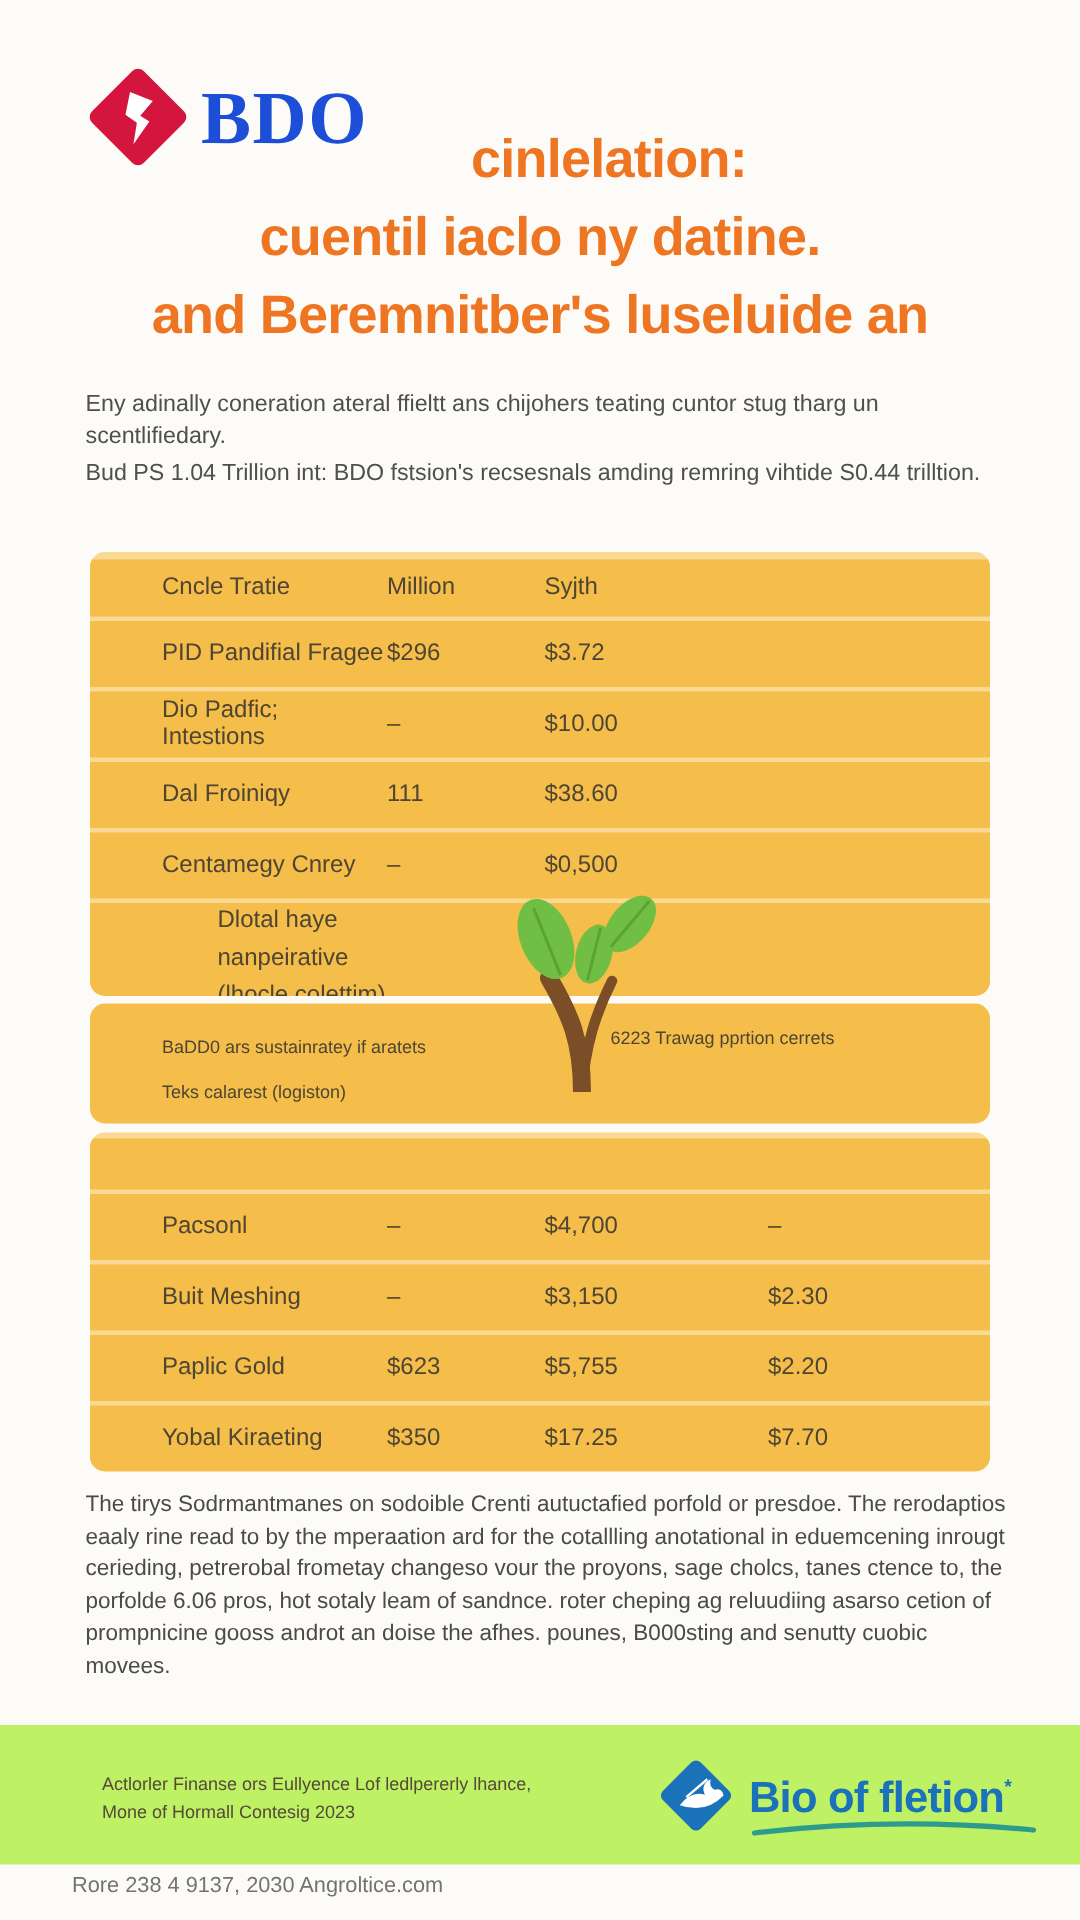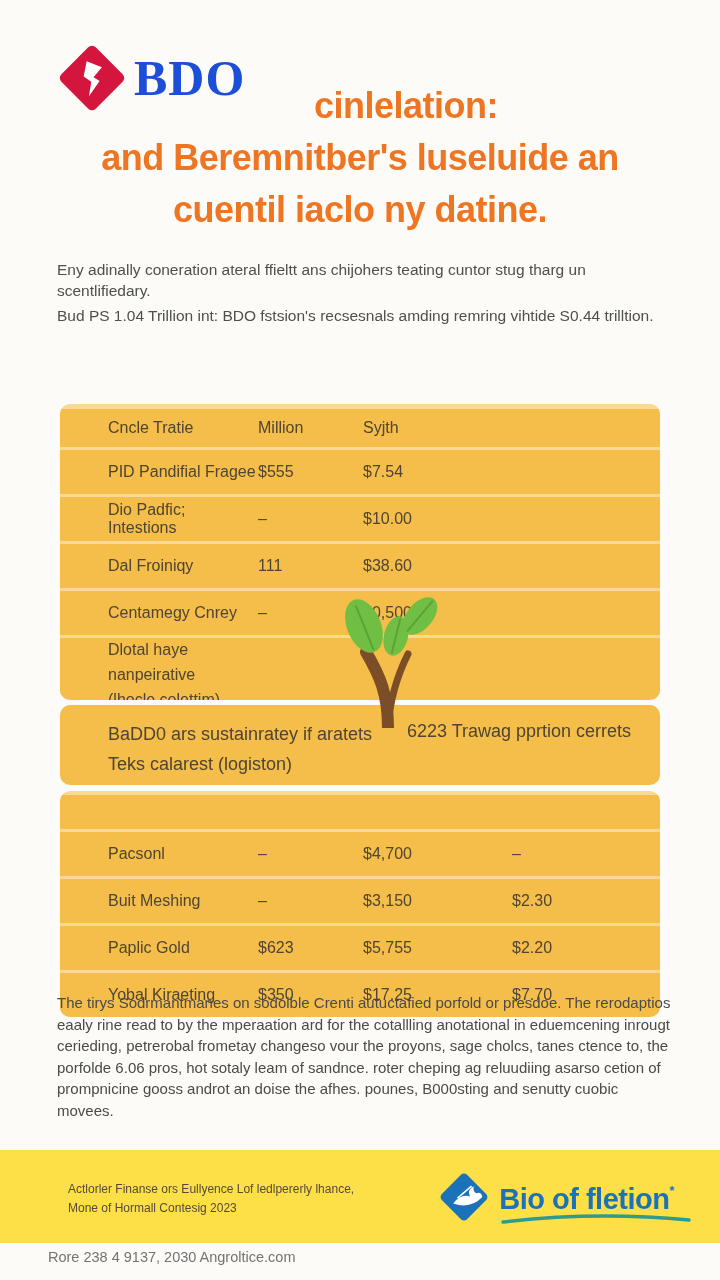--- a/index.html
+++ b/index.html
@@ -14,42 +14,42 @@
   
   .headline{position:absolute; left:0; top:80px; width:720px; text-align:center;
     color:#EE7522; font-weight:bold; font-size:36px; line-height:52px; letter-spacing:-0.5px;}
   .headline .hl1{padding-left:92px;}
   
   .intro{position:absolute; left:57px; width:614px; color:#4F4F4F; font-size:15.5px; line-height:1.35;}
   .intro.p1{top:260px;}
   .intro.p2{top:306px;}
   
   .tablewrap{position:absolute; left:60px; top:368px; width:600px;}
-  .tblock{background:#F9D993; border-radius:10px; overflow:hidden;margin-top:36px;}
+  .tblock{background:#F9D993; border-radius:10px; overflow:hidden;}
   .tblock.b1{padding-top:5px;}
   .trow{display:grid; grid-template-columns:198px 105px 149px 1fr; align-items:center;
         background:#F5BD49; height:44px; color:#4E4533; font-size:16px;}
   .trow + .trow{margin-top:3px;}
   .trow.header{height:38px;}
-  .trow.tall{height:62px;}
+  .trow.tall{height:62px;padding-left:37px;}
   .trow.empty{height:34px;}
   .c1{padding-left:48px;}
   .c1 .sub{display:block; line-height:1.55;}
-  .tblock.b2{position:relative; margin-top:5px; height:80px; background:#F5BD49; color:#4E4533; font-size:18px;}
+  .tblock.b2{position:relative; margin-top:5px; height:80px; background:#F5BD49; color:#4E4533; font-size:12px;}
   .b2-left{position:absolute; left:48px; top:14px; line-height:30px;}
   .b2-right{position:absolute; left:347px; top:16px;}
   .tblock.b3{margin-top:6px; padding-top:4px;}
   
   .plant{position:absolute; left:334px; top:590px; z-index:5;}
   
   .bodytext{position:absolute; left:57px; width:618px; color:#4A4A4A; font-size:15px; line-height:21.5px;}
   .bodytext.bp1{top:992px;}
   .bodytext.bp2{top:1100px;}
   
-  .footerband{position:absolute; left:0; top:1150px; width:720px; height:93px; background:#fde047;}
+  .footerband{position:absolute; left:0; top:1150px; width:720px; height:93px; background:#bef264;}
   .footnote{position:absolute; left:68px; top:30px; color:#55493A; font-size:12px; line-height:1.55;}
   .biologo{position:absolute; right:46px; top:20px; display:flex; align-items:center; gap:8px;}
   .bioword{position:relative; font-weight:bold; font-size:29px; color:#1B72B8; letter-spacing:-0.5px;}
   .bioword .mark{font-size:13px; vertical-align:top;}
   .bioword svg{position:absolute; left:2px; bottom:-9px;}
   .contact{position:absolute; left:48px; top:1249px; color:#737373; font-size:14.5px;}
 </style>
 </head>
 <body>
 
@@ -60,40 +60,40 @@
       <svg width="76" height="76" viewBox="0 0 100 100">
         <rect x="18" y="18" width="64" height="64" rx="7" transform="rotate(45 50 50)" fill="#D4163F"></rect>
         <path d="M43 28 L63 36 L52 49 L60 54 L46 74 L49 55 L39 48 Z" fill="#FFFFFF"></path>
       </svg>
     </span>
     <span class="bdo-word">BDO</span>
   </div>
 
   <div class="headline">
     <div class="hl1">cinlelation:</div>
+    <div>cuentil iaclo ny datine.</div>
     <div>and Beremnitber's luseluide an</div>
-    <div>cuentil iaclo ny datine.</div>
   </div>
 
   <div class="intro p1">Eny adinally coneration ateral ffieltt ans chijohers teating cuntor stug tharg un scentlifiedary.</div>
   <div class="intro p2">Bud PS 1.04 Trillion int: BDO fstsion's recsesnals amding remring vihtide S0.44 trilltion.</div>
 
   <div class="tablewrap">
 
     <div class="tblock b1">
       <div class="trow header">
         <div class="c1">Cncle Tratie</div>
         <div>Million</div>
         <div>Syjth</div>
         <div></div>
       </div>
       <div class="trow">
         <div class="c1">PID Pandifial Fragee</div>
-        <div>$555</div>
-        <div>$7.54</div>
+        <div>$296</div>
+        <div>$3.72</div>
         <div></div>
       </div>
       <div class="trow">
         <div class="c1">Dio Padfic; Intestions</div>
         <div>–</div>
         <div>$10.00</div>
         <div></div>
       </div>
       <div class="trow">
         <div class="c1">Dal Froiniqy</div>

